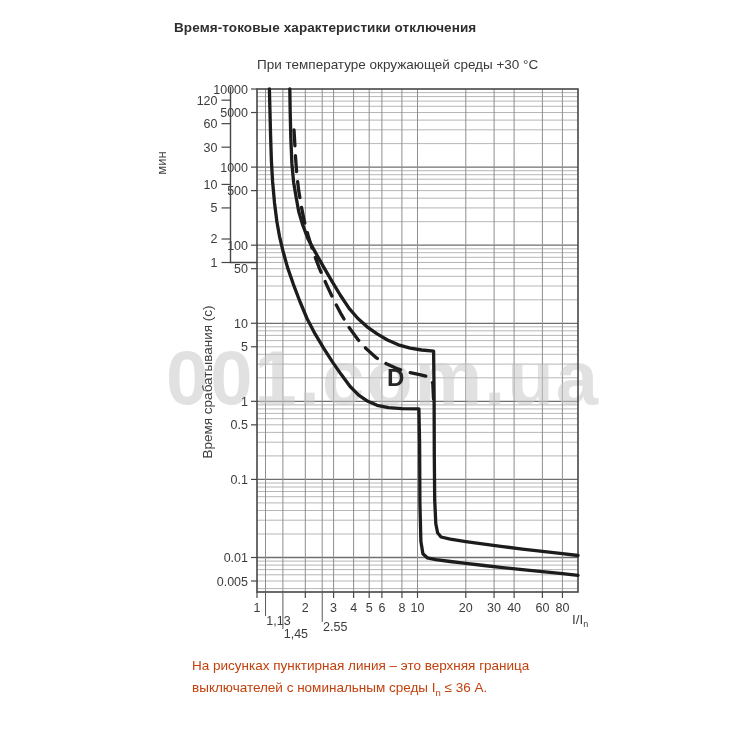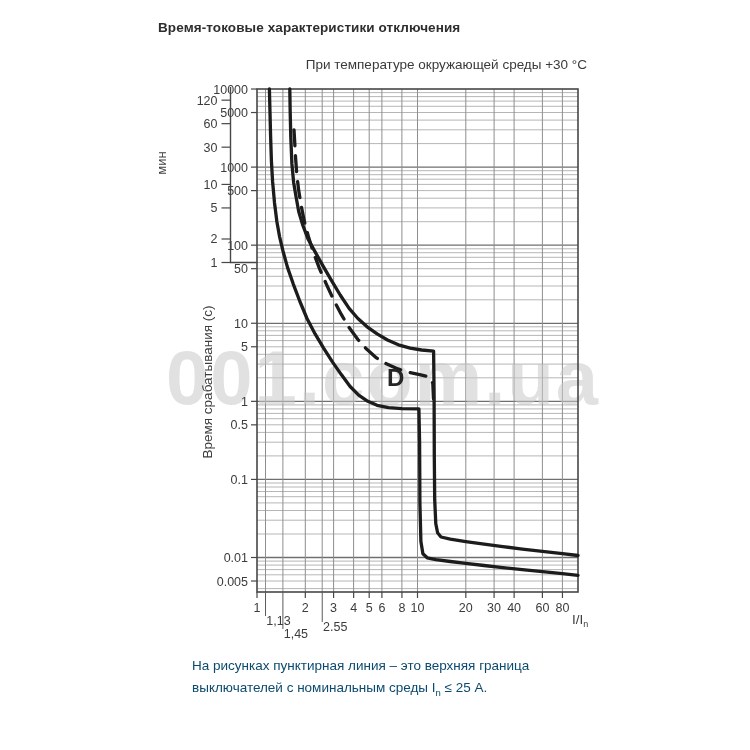--- a/index.html
+++ b/index.html
@@ -1,21 +1,21 @@
 <!DOCTYPE html>
 <html><head>
 <meta charset="utf-8">
 <style>
   html,body{margin:0;padding:0;}
   body{width:750px;height:750px;background:#ffffff;font-family:"Liberation Sans",sans-serif;}
   .page{position:relative;width:750px;height:750px;background:#fff;overflow:hidden;}
-  .title{position:absolute;left:158px;top:20px;font-size:13.5px;font-weight:bold;color:#2e2e2e;letter-spacing:.1px;}
-  .subtitle{position:absolute;left:257px;top:57px;width:330px;text-align:right;font-size:13.5px;color:#3a3a3a;}
+  .title{position:absolute;left:174px;top:20px;font-size:13.5px;font-weight:bold;color:#2e2e2e;letter-spacing:.1px;}
+  .subtitle{position:absolute;left:257px;top:57px;width:330px;text-align:left;font-size:13.5px;color:#3a3a3a;}
   #chart{position:absolute;left:0;top:0;}
-  .footnote{position:absolute;left:192px;top:655px;font-size:13.5px;color:#0c4a6e;line-height:22px;}
+  .footnote{position:absolute;left:192px;top:655px;font-size:13.5px;color:#c2410c;line-height:22px;}
   .footnote sub{font-size:9.5px;}
 </style>
 </head>
 <body>
 
 <div class="page">
   <div class="title">Время-токовые характеристики отключения</div>
   <div class="subtitle">При температуре окружающей среды +30 °C</div>
   <svg id="chart" width="750" height="652" viewBox="0 0 750 652">
       <g>
@@ -183,15 +183,15 @@
       <text x="572" y="624" font-size="13.5" fill="#3c3c3c">I/I<tspan font-size="9" dy="3">n</tspan></text>
       <g fill="none" stroke="#1c1c1c" stroke-width="3.3" stroke-linecap="round" stroke-linejoin="round">
         <path d="M269.4 89.0 L270.0 112.5 L270.6 136.0 L271.4 160.9 L272.6 181.7 L274.5 202.7 L276.9 221.7 L279.5 236.3 L282.9 250.7 L287.5 267.4 L293.2 283.8 L299.9 301.5 L307.0 318.5 L315.1 333.9 L323.6 348.1 L332.4 361.9 L341.3 374.6 L350.1 386.5 L358.7 395.2 L367.8 401.3 L377.1 405.3 L388.5 407.7 L401.9 408.7 L418.9 408.9 L419.6 442.2 L419.9 502.9 L420.9 541.6 L422.9 553.7 L427.2 557.8 L435.8 559.6 L450.3 561.5 L465.8 563.4 L484.1 565.5 L502.8 567.7 L522.3 569.6 L542.4 571.6 L562.4 573.7 L578.0 575.4"></path>
         <path d="M294.0 129.8 L294.8 143.6 L295.6 158.2 L296.8 174.7 L298.7 190.6 L301.4 206.8 L304.6 222.5 L308.7 237.6 L313.5 252.7 L319.5 268.7 L326.2 283.8 L333.6 299.8 L341.3 314.4 L349.1 327.6 L357.9 339.5 L367.1 349.6 L376.5 357.9 L386.9 364.1 L397.9 368.9 L409.0 372.4 L419.6 374.6 L429.0 377.0 L432.8 383.3 L433.6 401.3" stroke-dasharray="16 10"></path>
         <path d="M289.8 89.0 L290.2 112.5 L290.8 137.4 L291.9 163.9 L293.6 182.2 L296.0 196.5 L298.7 211.5 L302.8 225.2 L308.0 239.0 L315.1 251.9 L323.1 266.1 L331.7 280.8 L340.2 295.0 L349.1 308.4 L357.9 318.5 L367.1 326.8 L377.1 333.9 L387.5 340.0 L398.4 344.8 L410.2 348.1 L421.6 350.0 L433.6 351.1 L434.1 395.2 L434.3 455.9 L434.7 499.7 L435.8 523.8 L437.6 532.8 L441.0 537.0 L450.3 539.1 L465.8 541.6 L484.1 544.2 L502.8 546.6 L522.3 549.1 L542.4 551.3 L562.4 553.7 L578.0 555.5"></path>
       </g>
       <text x="387" y="386" font-size="24" font-weight="600" fill="#262626">D</text>
     </svg>
   <div class="footnote">
     <div>На рисунках пунктирная линия – это верхняя граница</div>
-    <div><span>выключателей с номинальным среды I</span><sub>n</sub><span> ≤ 25 А.</span></div>
+    <div><span>выключателей с номинальным среды I</span><sub>n</sub><span> ≤ 36 А.</span></div>
   </div>
 </div>
 
 </body></html>

